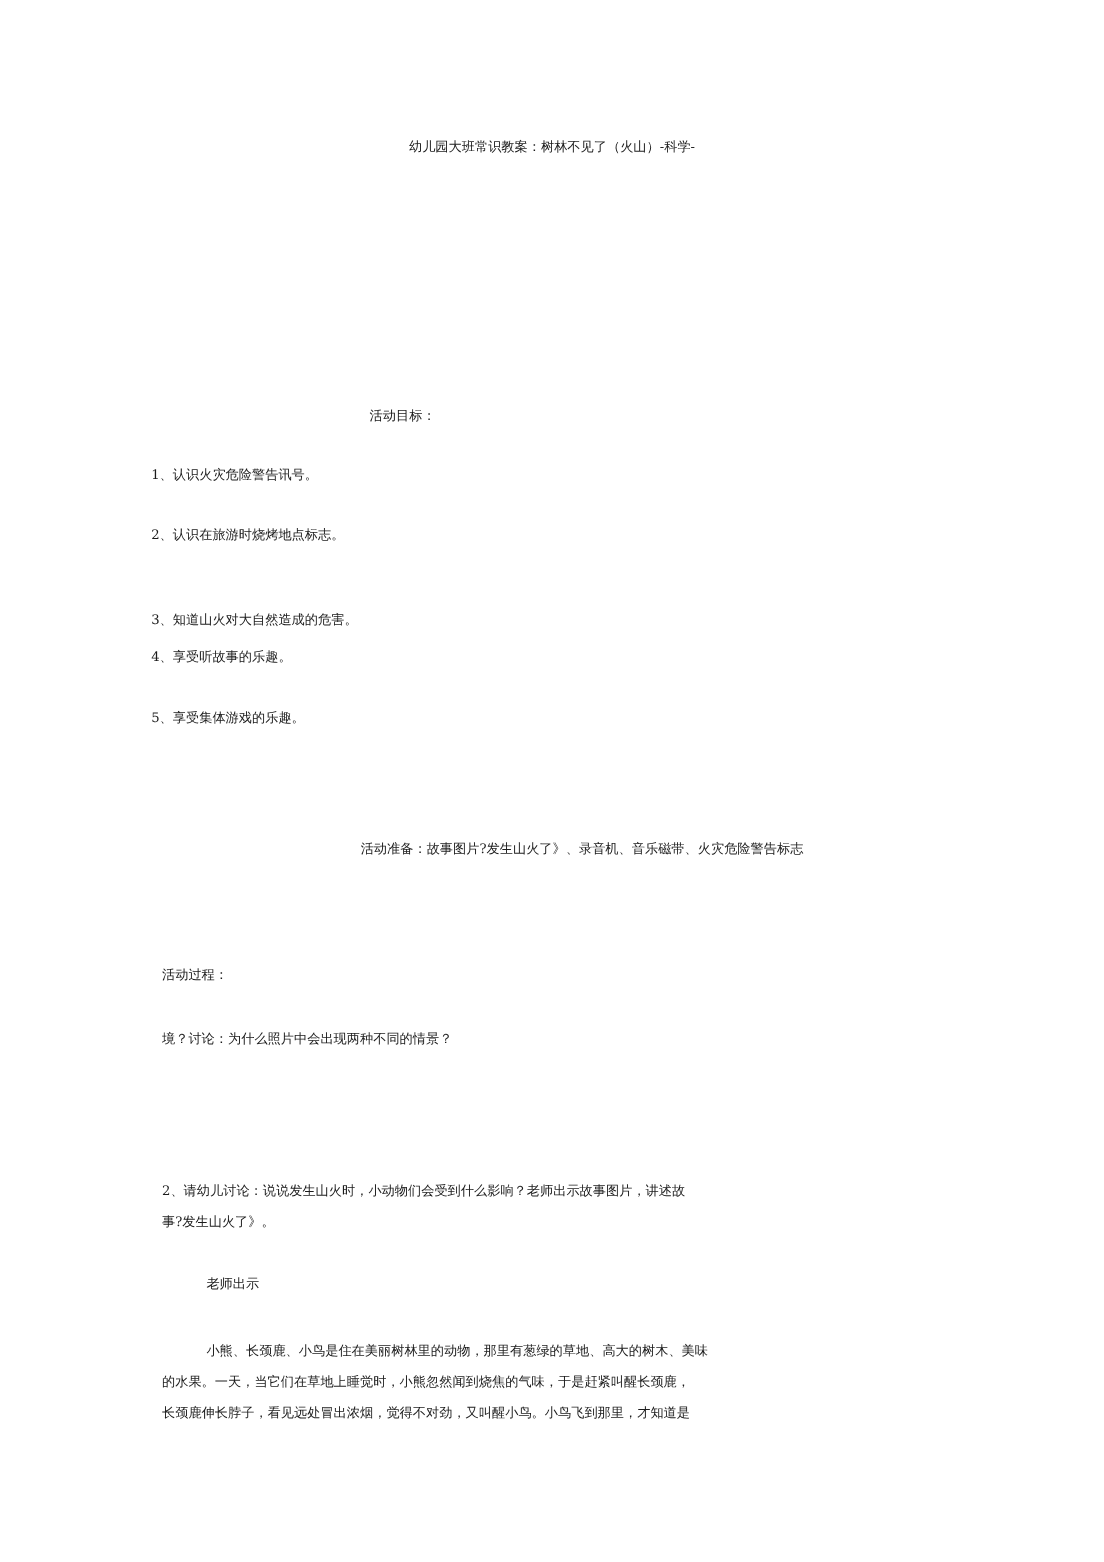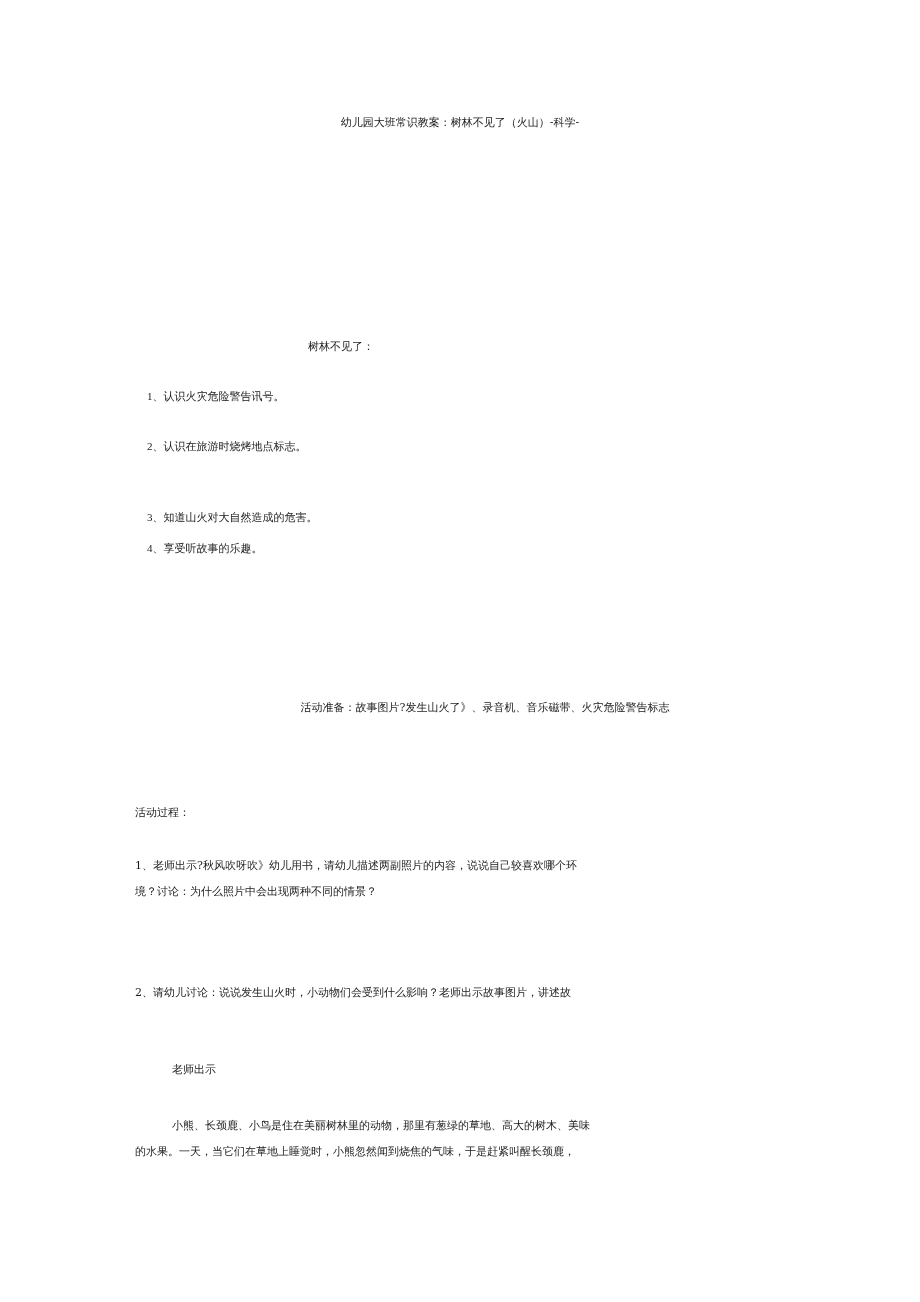--- a/index.html
+++ b/index.html
@@ -26,24 +26,23 @@
     line-height: 26px;
     white-space: nowrap;
   }
   .goal-heading {
     top: 334px;
     left: 308px;
     line-height: 26px;
     white-space: nowrap;
   }
   .list-item {
-    left: 147px;
+    left: 126px;
     line-height: 26px;
     white-space: nowrap;
-    font-family: Liberation Serif, serif;
   }
   .item-1 { top: 383px; }
   .item-2 { top: 433px; }
   .item-3 { top: 484px; margin-top: 20px; }
   .item-4 { top: 535px; }
   .item-5 { top: 586px; }
   .prep-paragraph {
     top: 695px;
     left: 135px;
     width: 700px;
@@ -75,44 +74,46 @@
   .story { top: 1113px; }
   .story .line-indent { padding-left: 37px; }
 </style>
 </head>
 <body>
 
 <div class="page">
 
   <div class="abs doc-title">幼儿园大班常识教案：树林不见了（火山）-科学-</div>
 
-  <div class="abs goal-heading">树林不见了：</div>
+  <div class="abs goal-heading">活动目标：</div>
 
   <div class="abs list-item item-1">1、认识火灾危险警告讯号。</div>
 
   <div class="abs list-item item-2">2、认识在旅游时烧烤地点标志。</div>
 
   <div class="abs list-item item-3">3、知道山火对大自然造成的危害。</div>
 
   <div class="abs list-item item-4">4、享受听故事的乐趣。</div>
 
+  <div class="abs list-item item-5">5、享受集体游戏的乐趣。</div>
 
   <div class="abs prep-paragraph">活动准备：故事图片?发生山火了》、录音机、音乐磁带、火灾危险警告标志</div>
 
   <div class="abs process-heading">活动过程：</div>
 
   <div class="abs para step-1">
-    <div class="line">1、老师出示?秋风吹呀吹》幼儿用书，请幼儿描述两副照片的内容，说说自己较喜欢哪个环</div>
     <div class="line">境？讨论：为什么照片中会出现两种不同的情景？</div>
   </div>
 
   <div class="abs para step-2">
     <div class="line">2、请幼儿讨论：说说发生山火时，小动物们会受到什么影响？老师出示故事图片，讲述故</div>
+    <div class="line">事?发生山火了》。</div>
   </div>
 
   <div class="abs story-title">老师出示</div>
 
   <div class="abs para story">
     <div class="line line-indent">小熊、长颈鹿、小鸟是住在美丽树林里的动物，那里有葱绿的草地、高大的树木、美味</div>
     <div class="line">的水果。一天，当它们在草地上睡觉时，小熊忽然闻到烧焦的气味，于是赶紧叫醒长颈鹿，</div>
+    <div class="line">长颈鹿伸长脖子，看见远处冒出浓烟，觉得不对劲，又叫醒小鸟。小鸟飞到那里，才知道是</div>
   </div>
 
 </div>
 
 </body></html>

